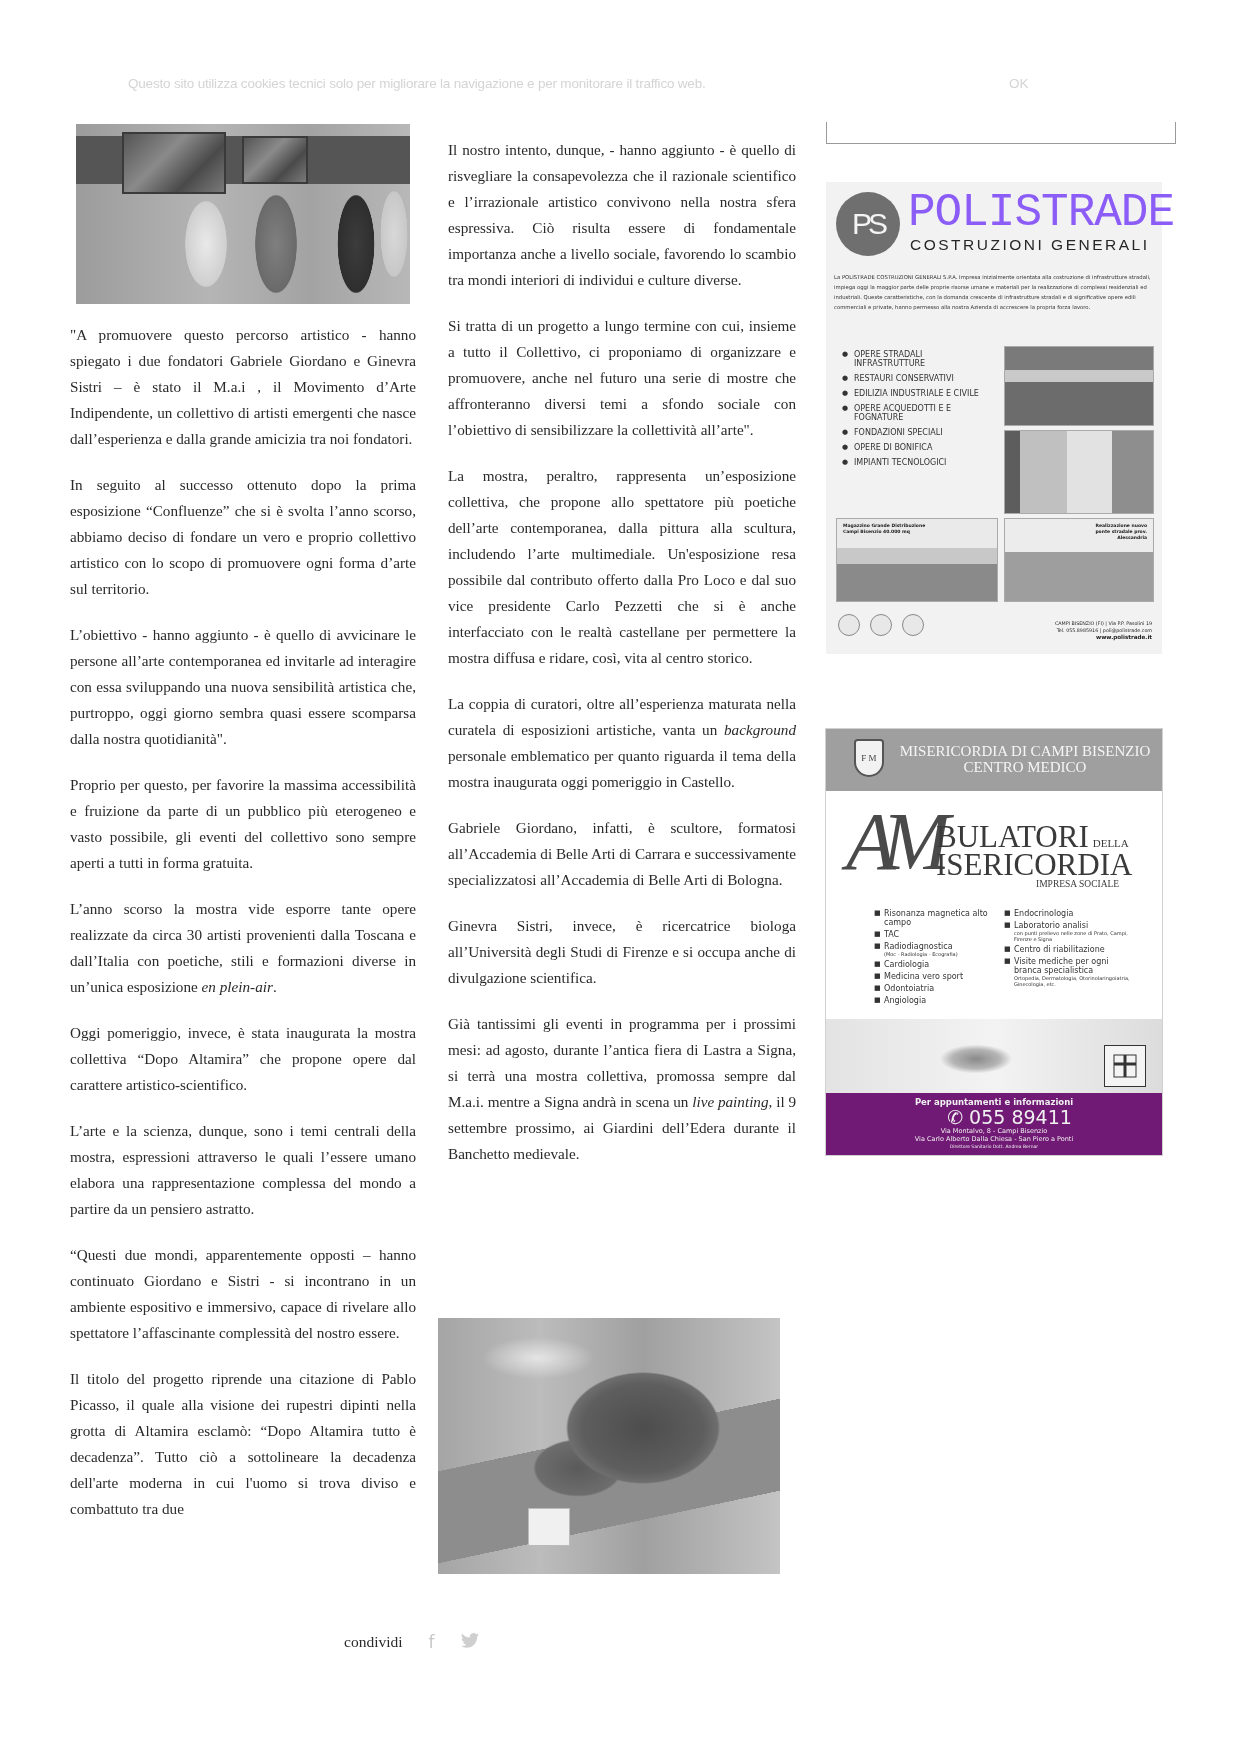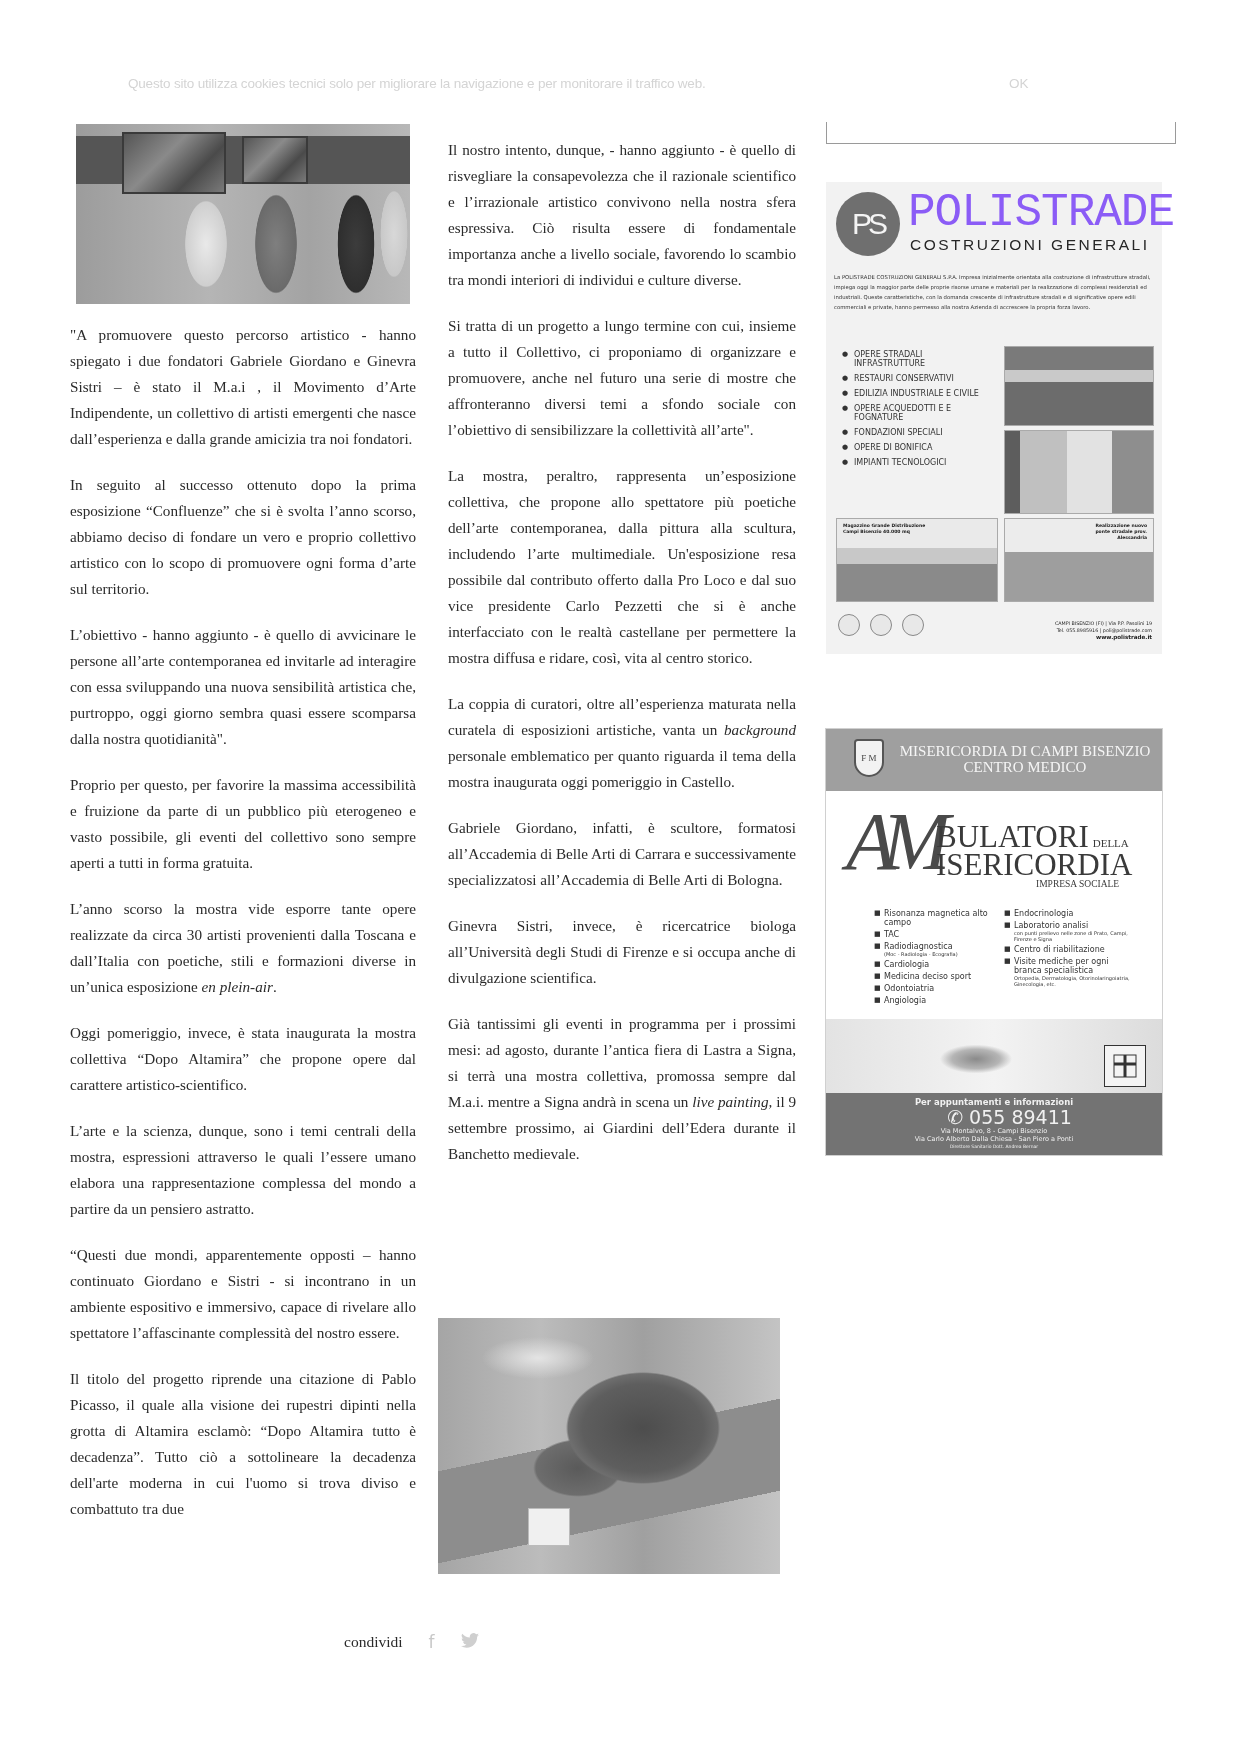--- a/index.html
+++ b/index.html
@@ -73,21 +73,21 @@
     .mc-logo-della { font-size: 11px; margin-left: 4px; }
     .mc-logo-2 { position: absolute; left: 110px; top: 120px; font-family: "Liberation Serif", serif; font-size: 31px; color: #3a3a3a; line-height: 1; }
     .mc-logo-3 { position: absolute; left: 210px; top: 150px; font-family: "Liberation Serif", serif; font-size: 9.5px; color: #3a3a3a; }
     .mc-services { position: absolute; left: 48px; top: 180px; width: 258px; display: flex; justify-content: space-between; font-family: "DejaVu Sans", sans-serif; color: #333; }
     .mc-services ul { list-style: none; width: 128px; }
     .mc-services li { font-size: 8px; line-height: 9px; margin-bottom: 3px; padding-left: 10px; position: relative; }
     .mc-services li::before { content: "■"; position: absolute; left: 0; top: 0; font-size: 7px; }
     .mc-services .note { display: block; font-size: 5px; line-height: 6px; }
     .mc-photo { position: absolute; left: 0; top: 290px; width: 100%; height: 74px; background: radial-gradient(ellipse 60px 24px at 150px 40px, #8a8a8a 0%, #b5b5b5 40%, transparent 60%), linear-gradient(90deg, #e3e3e3, #f3f3f3 50%, #dcdcdc); }
     .mc-badge { position: absolute; right: 16px; top: 316px; width: 42px; height: 42px; border: 1px solid #333; background: #f4f4f4; font-size: 5px; color: #333; display: flex; align-items: center; justify-content: center; }
-    .mc-footer { position: absolute; left: 0; top: 364px; width: 100%; height: 64px; background: #737373; text-align: center; color: #f0f0f0; font-family: "DejaVu Sans", sans-serif; }
+    .mc-footer { position: absolute; left: 0; top: 364px; width: 100%; height: 64px; background: #701a75; text-align: center; color: #f0f0f0; font-family: "DejaVu Sans", sans-serif; }
     .mc-cta { font-size: 8.5px; margin-top: 4px; font-weight: bold; }
     .mc-phone { font-size: 19px; font-weight: normal; line-height: 20px; padding-left: 31px; }
     .mc-addr { font-size: 6.5px; line-height: 8px; }
     .mc-dir { font-size: 4.5px; line-height: 8px; }
   </style>
 </head>
 <body>
 
 <div class="cookie-bar">
   <span class="cookie-text">Questo sito utilizza cookies tecnici solo per migliorare la navigazione e per monitorare il traffico web.</span>
@@ -182,21 +182,21 @@
   <div class="mc-logo-a">AM</div>
   <div class="mc-logo-1"><span>BULATORI</span><span class="mc-logo-della">DELLA</span></div>
   <div class="mc-logo-2">ISERICORDIA</div>
   <div class="mc-logo-3">IMPRESA SOCIALE</div>
   <div class="mc-services">
     <ul>
       <li><span>Risonanza magnetica alto campo</span></li>
       <li><span>TAC</span></li>
       <li><span>Radiodiagnostica</span><span class="note">(Moc - Radiologia - Ecografia)</span></li>
       <li><span>Cardiologia</span></li>
-      <li><span>Medicina deciso sport</span></li>
+      <li><span>Medicina vero sport</span></li>
       <li><span>Odontoiatria</span></li>
       <li><span>Angiologia</span></li>
     </ul>
     <ul>
       <li><span>Endocrinologia</span></li>
       <li><span>Laboratorio analisi</span><span class="note">con punti prelievo nelle zone di Prato, Campi, Firenze e Signa</span></li>
       <li><span>Centro di riabilitazione</span></li>
       <li><span>Visite mediche per ogni branca specialistica</span><span class="note">Ortopedia, Dermatologia, Otorinolaringoiatria, Ginecologia, etc.</span></li>
     </ul>
   </div>

